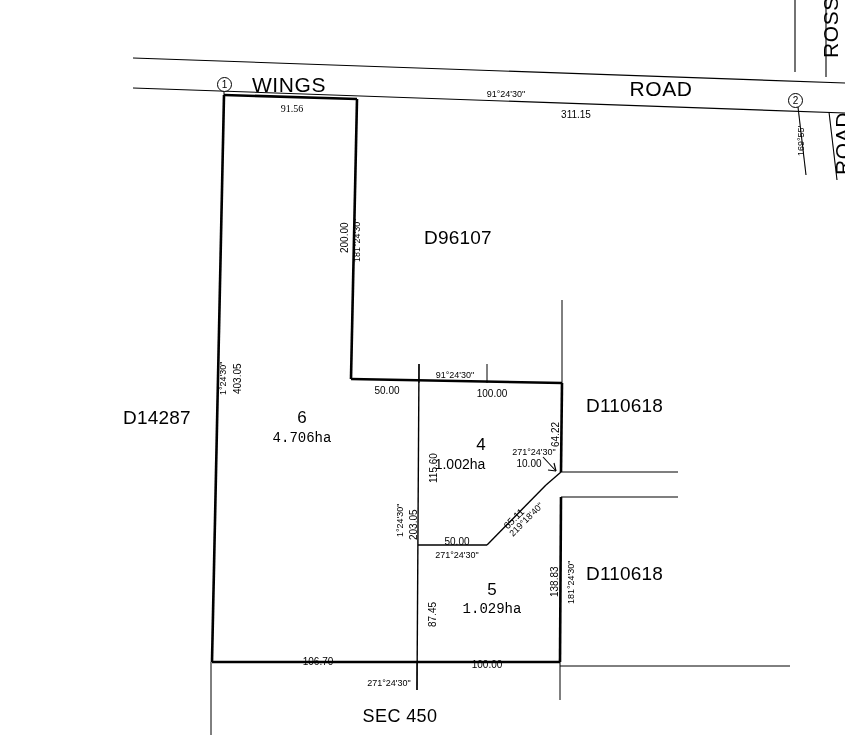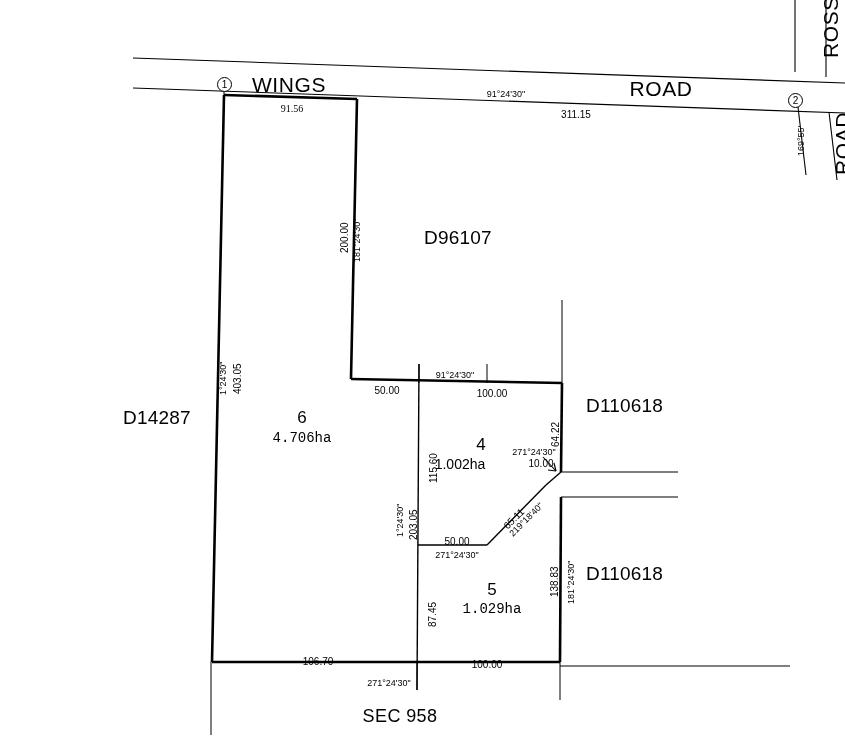--- a/index.html
+++ b/index.html
@@ -121,21 +121,21 @@
 
 
   <div class="station" style="left:217px; top:77px;">1</div>
   <div class="station" style="left:788px; top:93px;">2</div>
 
   <div class="lbl t-plan ctr" style="left:157px; top:368px;margin-top:40px;">D14287</div>
   <div class="lbl t-plan ctr" style="left:458px; top:228px;">D96107</div>
   <div class="lbl t-plan" style="left:586px; top:396px;">D110618</div>
   <div class="lbl t-plan" style="left:586px; top:564px;">D110618</div>
 
-  <div class="lbl t-sec ctr" style="left:400px; top:707px;">SEC 958</div>
+  <div class="lbl t-sec ctr" style="left:400px; top:707px;">SEC 450</div>
 
   <div class="lbl t-lotno ctr" style="left:302px; top:409px;">6</div>
   <div class="lbl t-area ctr" style="left:302px; top:431px;font-family:Liberation Mono, monospace;">4.706ha</div>
 
   <div class="lbl t-lotno ctr" style="left:481px; top:436px;">4</div>
   <div class="lbl t-area ctr" style="left:460px; top:457px;">1.002ha</div>
 
   <div class="lbl t-lotno ctr" style="left:492px; top:581px;">5</div>
   <div class="lbl t-area ctr" style="left:492px; top:602px;font-family:Liberation Mono, monospace;">1.029ha</div>
 
@@ -153,21 +153,21 @@
 
   <div class="lbl t-bear ctr" style="left:455px; top:371px;">91°24'30"</div>
   <div class="lbl t-dist ctr" style="left:387px; top:386px;">50.00</div>
   <div class="lbl t-dist ctr" style="left:492px; top:389px;">100.00</div>
 
   <div class="lbl t-dist rot90" style="left:429px; top:483px;">115.60</div>
 
   <div class="lbl t-dist rot90" style="left:551px; top:447px;">64.22</div>
 
   <div class="lbl t-bear ctr" style="left:534px; top:448px;">271°24'30"</div>
-  <div class="lbl t-dist ctr" style="left:529px; top:459px;margin-left:12px;">10.00</div>
+  <div class="lbl t-dist ctr" style="left:529px; top:459px;">10.00</div>
 
   <div class="lbl t-dist ctr" style="left:457px; top:537px;">50.00</div>
   <div class="lbl t-bear ctr" style="left:457px; top:551px;">271°24'30"</div>
 
   <div class="lbl t-dist" style="left:502px; top:524px; transform: rotate(-45deg); transform-origin: 0 0;">65.11</div>
   <div class="lbl t-bear" style="left:508px; top:532px; transform: rotate(-45deg); transform-origin: 0 0;">219°18'40"</div>
 
   <div class="lbl t-bear rot90" style="left:396px; top:537px;">1°24'30"</div>
   <div class="lbl t-dist rot90" style="left:409px; top:540px;">203.05</div>
 

